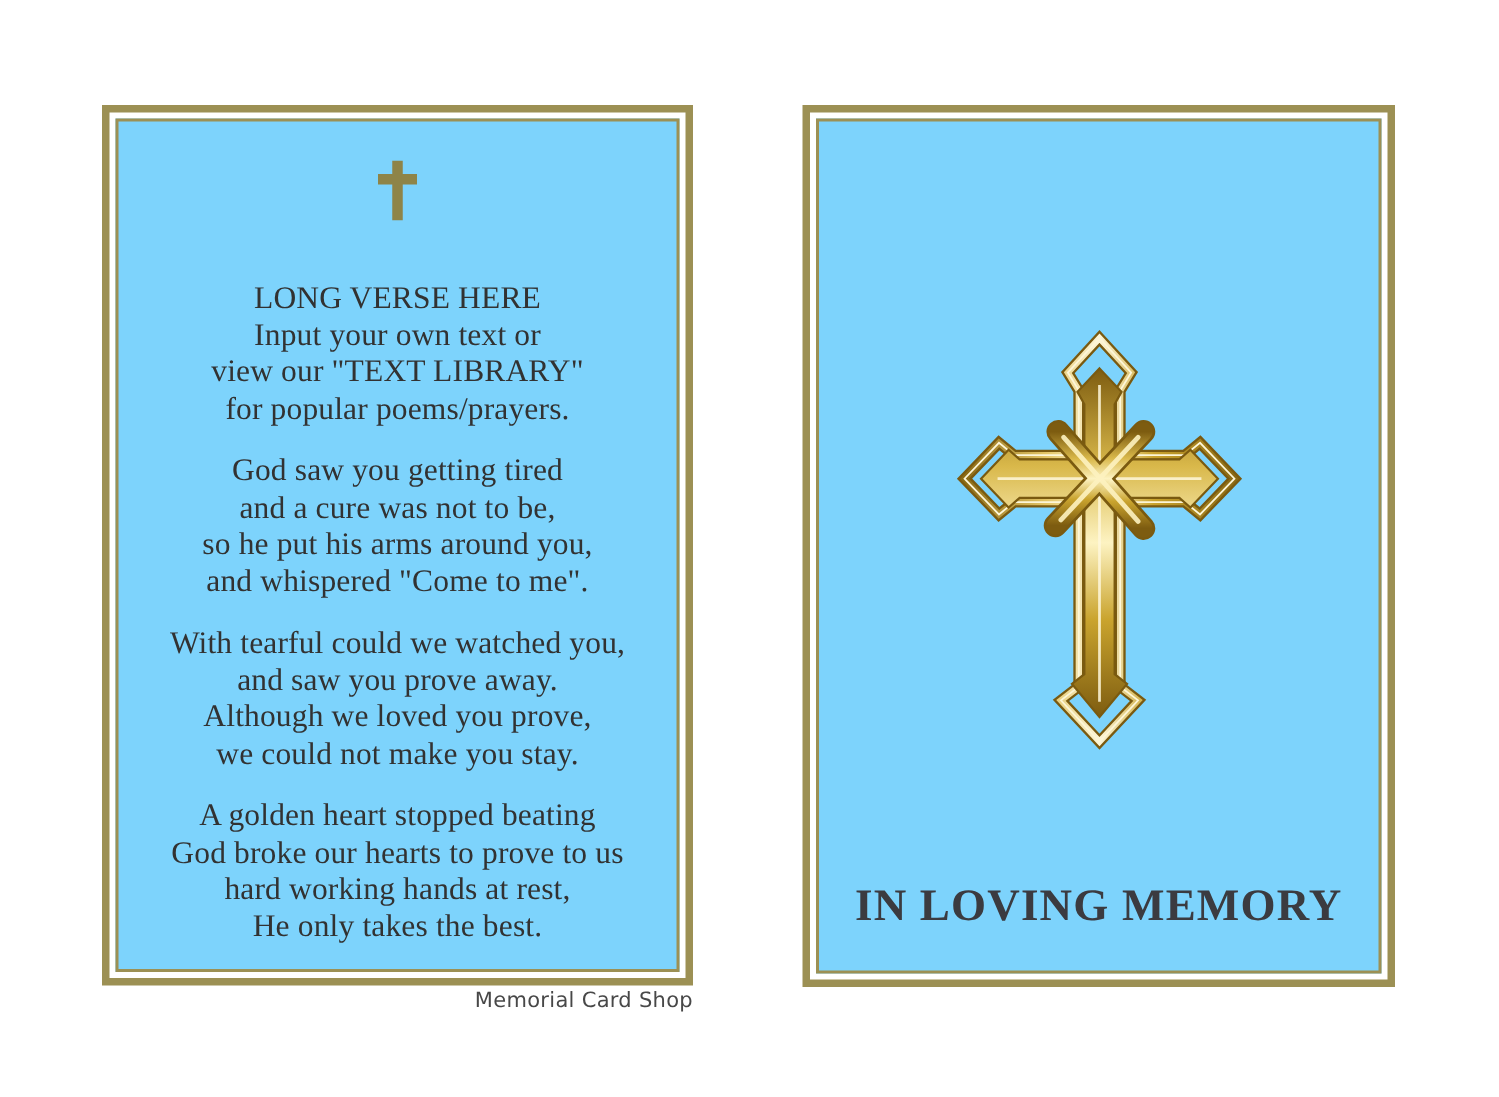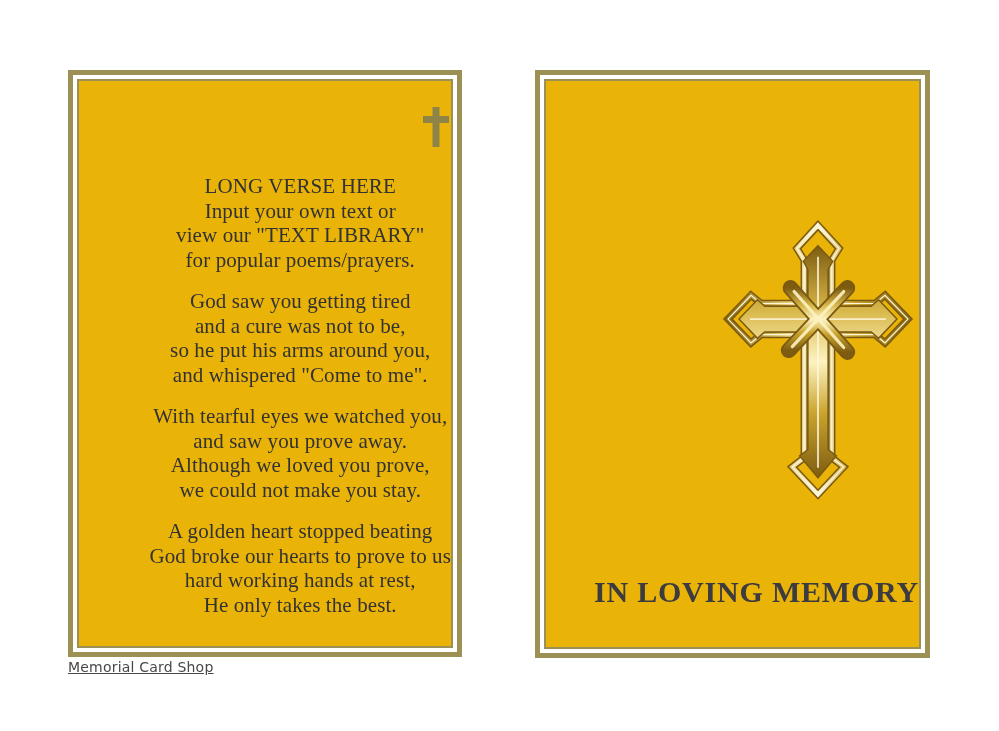--- a/index.html
+++ b/index.html
@@ -9,46 +9,45 @@
     font-family:"Liberation Serif", serif;
   }
   .card{
     position:absolute;top:70px;box-sizing:border-box;
     border:5px solid #9c9054;background:#ffffff;padding:4px;
   }
   .card-left{left:68px;width:394px;height:587px;}
   .card-right{left:535px;width:395px;height:588px;}
   .card-inner{
     box-sizing:border-box;width:100%;height:100%;
-    border:2px solid #9c9054;background:#eab308;
-    display:flex;flex-direction:column;align-items:flex-end;
-    text-align:center;overflow:hidden;
+    border:2px solid #9c9054;background:#7dd3fc;
+    display:flex;flex-direction:column;align-items:center;
+    text-align:center;overflow:hidden;gap:12px;
   }
   .flat-cross{margin-top:26px;flex:0 0 auto;}
   .verse{
     margin-top:27px;
     font-size:21px;line-height:24.5px;color:#323232;
     letter-spacing:0.1px;
   }
   .stanza{margin:0 0 17px 0;}
   .stanza:last-child{margin-bottom:0;}
   .verse-line{white-space:nowrap;}
   .ornate-cross{margin-top:132px;flex:0 0 auto;}
   .memory-title{
     margin-top:58px;
     font-size:30px;font-weight:bold;color:#3b3b40;
     letter-spacing:0.8px;white-space:nowrap;
   }
   .brand-footer{
     position:absolute;left:68px;top:659px;width:394px;
-    text-align:left;
+    text-align:right;
     font-family:"DejaVu Sans", sans-serif;
     font-size:14px;font-weight:500;color:#484848;
     letter-spacing:0.2px;
-    text-decoration:underline;
   }
 </style>
 </head>
 <body>
 
 <div class="card card-left">
   <div class="card-inner">
 
     <svg class="flat-cross" width="30" height="40" viewBox="0 0 30 40" aria-hidden="true">
       <rect x="11.5" y="0" width="7" height="40" fill="#8e8448"></rect>
@@ -62,21 +61,21 @@
         <div class="verse-line">view our "TEXT LIBRARY"</div>
         <div class="verse-line">for popular poems/prayers.</div>
       </div>
       <div class="stanza">
         <div class="verse-line">God saw you getting tired</div>
         <div class="verse-line">and a cure was not to be,</div>
         <div class="verse-line">so he put his arms around you,</div>
         <div class="verse-line">and whispered "Come to me".</div>
       </div>
       <div class="stanza">
-        <div class="verse-line">With tearful eyes we watched you,</div>
+        <div class="verse-line">With tearful could we watched you,</div>
         <div class="verse-line">and saw you prove away.</div>
         <div class="verse-line">Although we loved you prove,</div>
         <div class="verse-line">we could not make you stay.</div>
       </div>
       <div class="stanza">
         <div class="verse-line">A golden heart stopped beating</div>
         <div class="verse-line">God broke our hearts to prove to us</div>
         <div class="verse-line">hard working hands at rest,</div>
         <div class="verse-line">He only takes the best.</div>
       </div>

